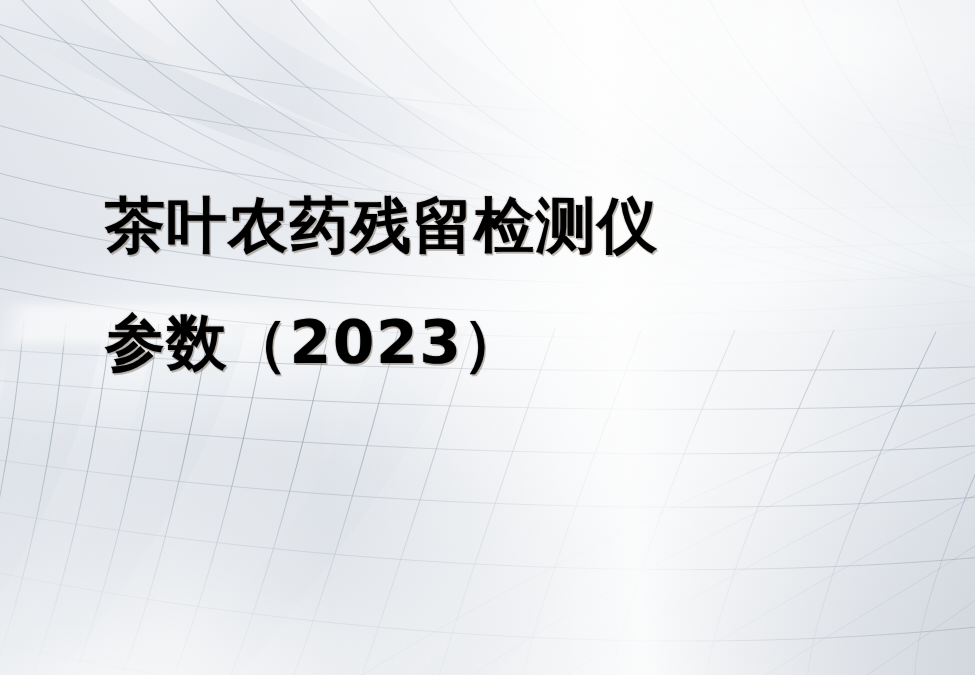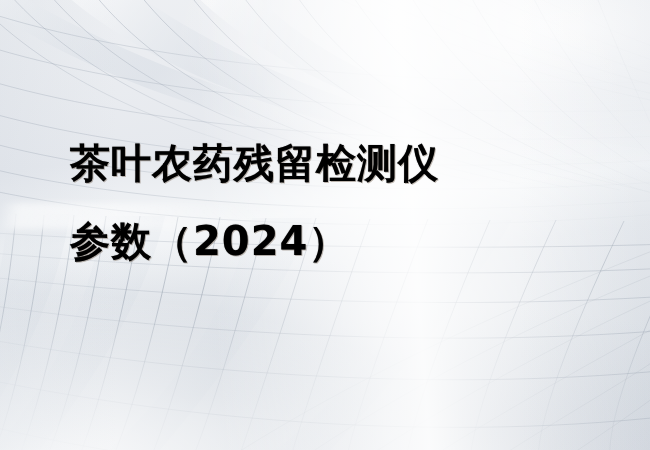--- a/index.html
+++ b/index.html
@@ -83,21 +83,21 @@
       linear-gradient(90deg, rgba(198,206,216,0.22) 0%,
                       rgba(198,206,216,0) 18%),
       linear-gradient(270deg, rgba(198,206,216,0.16) 0%,
                       rgba(198,206,216,0) 20%);
   }
 
   
   #headline {
     position: absolute;
     left: 70px;
-    top: 124px;
+    top: 112px;
     width: 520px;
     z-index: 20;
   }
   .hl-line {
     font-family: "DejaVu Sans", "Liberation Sans", sans-serif;
     font-weight: bold;
     font-size: 40px;
     line-height: 78px;
     color: #000000;
     letter-spacing: 1px;
@@ -229,16 +229,16 @@
 
   <div class="layer" id="shade-c"></div>
   <div class="layer" id="shade-a"></div>
   <div class="layer" id="shade-b"></div>
   <div class="layer" id="highlight"></div>
   <div class="layer" id="hotline"></div>
   <div class="layer" id="vignette"></div>
 
   <div id="headline">
     <div class="hl-line">茶叶农药残留检测仪</div>
-    <div class="hl-line">参数（2024）</div>
+    <div class="hl-line">参数（2023）</div>
   </div>
 
 </div>
 
 </body></html>

